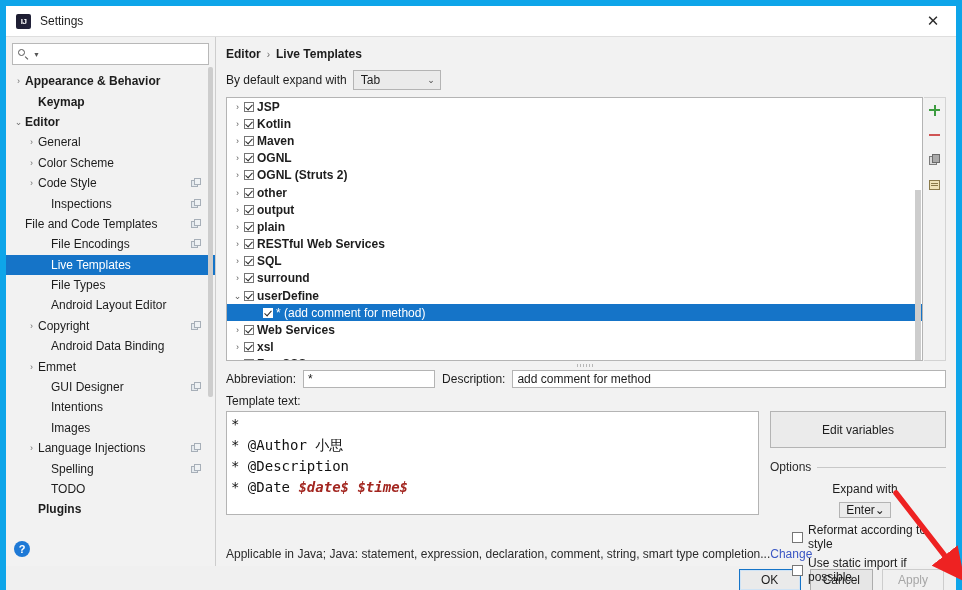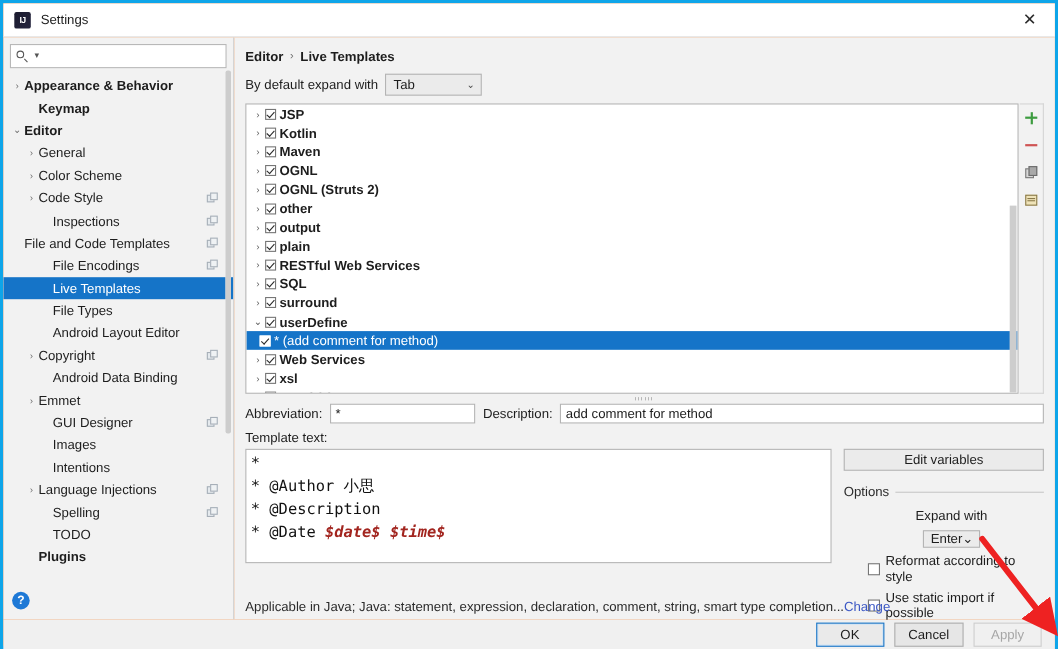--- a/index.html
+++ b/index.html
@@ -2,21 +2,21 @@
 <html><head>
 <meta charset="utf-8">
 <style>
   html,body{margin:0;padding:0;}
   body{
     width:962px;height:590px;overflow:hidden;
     font-family:"Liberation Sans","DejaVu Sans",sans-serif;
     font-size:12px;color:#1d1d1d;background:#f2f2f2;
     -webkit-font-smoothing:antialiased;
   }
-  .window{position:relative;width:962px;height:590px;background:#f97316;border:3px solid #0ea5e9;box-sizing:border-box;}
+  .window{position:relative;width:962px;height:590px;background:#4c1d95;border:6px solid #0ea5e9;box-sizing:border-box;}
 
   
   .titlebar{height:30px;background:#ffffff;display:flex;align-items:center;border-bottom:1px solid #dedede;}
   .ij-logo{width:15px;height:15px;margin-left:10px;margin-right:9px;border-radius:2px;
            background:linear-gradient(135deg,#1b1b2e 0%,#24243d 100%);
            display:flex;align-items:center;justify-content:center;
            color:#fff;font-size:8px;font-weight:bold;letter-spacing:-0.5px;}
   .title-text{font-size:12px;color:#1d1d1d;}
   .titlebar .spacer{flex:1;}
   .close-btn{width:46px;height:29px;display:flex;align-items:center;justify-content:center;
@@ -65,21 +65,21 @@
   .listbox-wrap{margin:7px 10px 0 10px;position:relative;display:flex;}
   .listbox{flex:1;height:264px;background:#ffffff;border:1px solid #b4b4b4;box-sizing:border-box;
            overflow:hidden;position:relative;}
   .row{height:17.2px;display:flex;align-items:center;padding-left:4px;box-sizing:border-box;cursor:default;white-space:nowrap;}
   .row .arrow{width:13px;flex:0 0 13px;font-size:9px;color:#5a5a5a;display:flex;align-items:center;justify-content:center;}
   .row .chk{width:10px;height:10px;border:1px solid #767676;background:#fff;box-sizing:border-box;position:relative;
             flex:0 0 10px;margin-right:3px;}
   .row .chk.checked::after{content:"";position:absolute;left:1.5px;top:0px;width:3px;height:6px;
             border:solid #2b2b2b;border-width:0 1.4px 1.4px 0;transform:rotate(42deg);}
   .row .lbl{font-size:12px;font-weight:bold;color:#1d1d1d;}
-  .row.child{padding-left:12px;}
+  .row.child{padding-left:36px;}
   .row.child .lbl{font-weight:normal;}
   .row.selected{background:#1574c8;}
   .row.selected .lbl{color:#ffffff;}
   .row.selected .chk{border-color:#ffffff;background:#ffffff;}
   .list-vscroll{position:absolute;right:1px;top:92px;width:6px;height:170px;background:#ebebeb;}
   .list-vthumb{position:absolute;left:0;top:0;width:6px;height:170px;background:#cdcdcd;}
   .list-toolbar{width:22px;margin-left:1px;background:#f2f2f2;border:1px solid #d4d4d4;border-left:none;
                 box-sizing:border-box;display:flex;flex-direction:column;align-items:center;padding-top:3px;gap:7px;}
   .tb-btn{width:18px;height:18px;display:flex;align-items:center;justify-content:center;cursor:default;position:relative;}
   .ic-plus{position:relative;width:11px;height:11px;}
@@ -106,21 +106,21 @@
   .desc-field{flex:1;}
 
   
   .tt-label{padding:6px 0 3px 10px;font-size:12px;}
   .editor-row{display:flex;padding:0 10px 0 10px;gap:11px;align-items:flex-start;}
   .code-area{width:533px;height:104px;background:#ffffff;border:1px solid #b4b4b4;box-sizing:border-box;
              overflow:hidden;padding:2px 0 0 4px;font-family:"DejaVu Sans Mono","Liberation Mono",monospace;
              font-size:14px;line-height:21px;color:#111;position:relative;}
   .code-area .var{color:#a2251f;font-weight:bold;font-style:italic;}
   .opts{flex:1;display:flex;flex-direction:column;}
-  .edit-vars-btn{height:20px;background:#ebebeb;border:1px solid #b4b4b4;display:flex;align-items:center;
+  .edit-vars-btn{height:37px;background:#ebebeb;border:1px solid #b4b4b4;display:flex;align-items:center;
                  justify-content:center;font-size:12px;cursor:default;box-sizing:border-box;}
   .opts-title{margin-top:12px;display:flex;align-items:center;gap:6px;font-size:12px;color:#2b2b2b;}
   .opts-title .rule{flex:1;height:1px;background:#c8c8c8;}
   .opt-expand{display:flex;align-items:center;gap:6px;margin:8px 0 0 14px;flex-direction:column;}
   .opt-combo{flex:1;height:19px;background:#ebebeb;border:1px solid #b4b4b4;display:flex;align-items:center;
              justify-content:space-between;padding:0 5px 0 6px;box-sizing:border-box;font-size:12px;cursor:default;}
   .cbrow{display:flex;align-items:center;gap:5px;margin:5px 0 0 22px;font-size:12px;cursor:default;}
   .cbox{width:11px;height:11px;border:1px solid #767676;background:#fff;box-sizing:border-box;position:relative;flex:0 0 11px;}
   .cbox.checked::after{content:"";position:absolute;left:2px;top:0.5px;width:3px;height:6px;
             border:solid #3a3a3a;border-width:0 1.4px 1.4px 0;transform:rotate(42deg);}
@@ -250,25 +250,25 @@
           <div class="tree-item" style="padding-left: 32px;">
             <span class="arrow"></span>
             <span class="lbl">GUI Designer</span>
             <span class="cfg-icon">
               <span class="a"></span>
               <span class="b"></span>
             </span>
           </div>
           <div class="tree-item" style="padding-left: 32px;">
             <span class="arrow"></span>
+            <span class="lbl">Intentions</span>
+          </div>
+          <div class="tree-item" style="padding-left: 32px;">
+            <span class="arrow"></span>
             <span class="lbl">Images</span>
-          </div>
-          <div class="tree-item" style="padding-left: 32px;">
-            <span class="arrow"></span>
-            <span class="lbl">Intentions</span>
           </div>
           <div class="tree-item" style="padding-left: 19px;">
             <span class="arrow">›</span>
             <span class="lbl">Language Injections</span>
             <span class="cfg-icon">
               <span class="a"></span>
               <span class="b"></span>
             </span>
           </div>
           <div class="tree-item" style="padding-left: 32px;">

